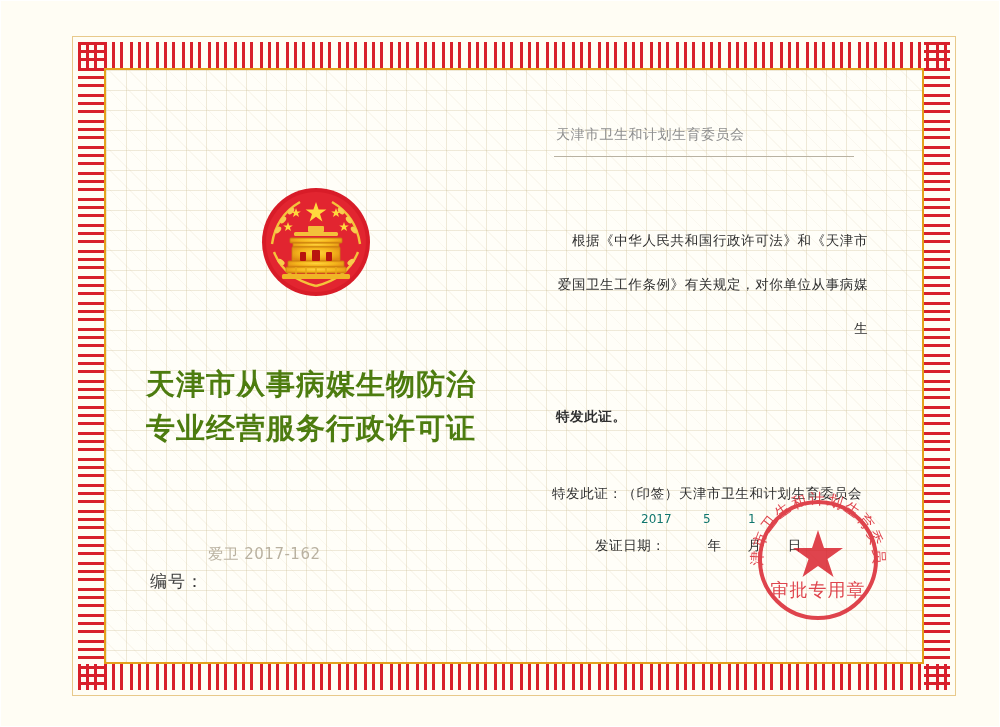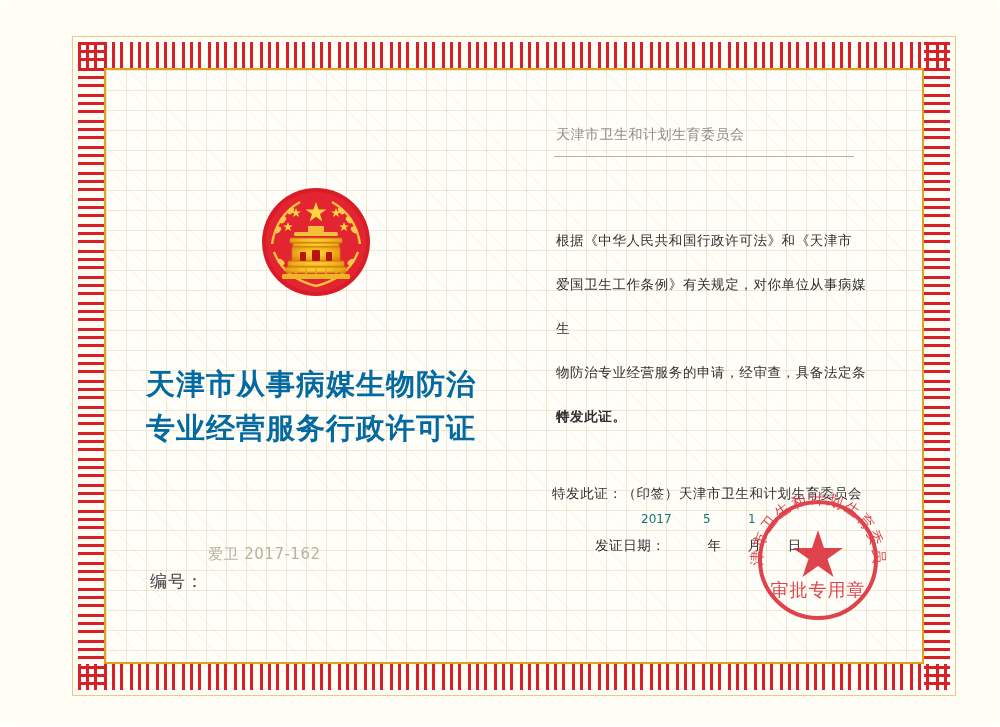--- a/index.html
+++ b/index.html
@@ -101,21 +101,21 @@
     width: 132px;
     height: 132px;
   }
 
   
   .doc-title {
     position: absolute;
     left: 146px;
     top: 362px;
     width: 400px;
-    color: #0369a1;
+    color: #4d7c0f;
     font-family: "DejaVu Sans", sans-serif;
     font-weight: bold;
     font-size: 29px;
     line-height: 44px;
     letter-spacing: 1px;
     white-space: nowrap;
   }
   .doc-title .line2 { display: block; }
 
   .code-ref {
@@ -161,21 +161,21 @@
     position: absolute;
     left: 556px;
     top: 218px;
     width: 312px;
     color: #2f2f2f;
     font-size: 13.5px;
     font-family: "DejaVu Sans", sans-serif;
     line-height: 44px;
     letter-spacing: 0.6px;
   }
-  .body-text p { margin: 0; }
+  .body-text p { margin: 0; text-align: right; }
 
   .special-note {
     position: absolute;
     left: 556px;
     top: 408px;
     color: #2f2f2f;
     font-size: 13.5px;
     font-family: "DejaVu Sans", sans-serif;
     letter-spacing: 0.6px;
     font-weight: bold;
@@ -321,21 +321,20 @@
 
   <div class="code-ref">爱卫 2017-162</div>
   <div class="number-label">编号：</div>
 
   <div class="company-name">天津市卫生和计划生育委员会</div>
   <div class="company-rule"></div>
 
   <div class="body-text">
     <p>根据《中华人民共和国行政许可法》和《天津市</p>
     <p>爱国卫生工作条例》有关规定，对你单位从事病媒生</p>
-    <p>物防治专业经营服务的申请，经审查，具备法定条件，</p>
   </div>
 
   <div class="special-note">特发此证。</div>
 
   <div class="issuer-line">特发此证：（印签）天津市卫生和计划生育委员会</div>
 
   <div class="date-line">
     <span>发证日期：</span><span class="gap-y"></span><span>年</span><span class="gap-m"></span><span>月</span><span class="gap-d"></span><span>日</span>
   </div>
 

